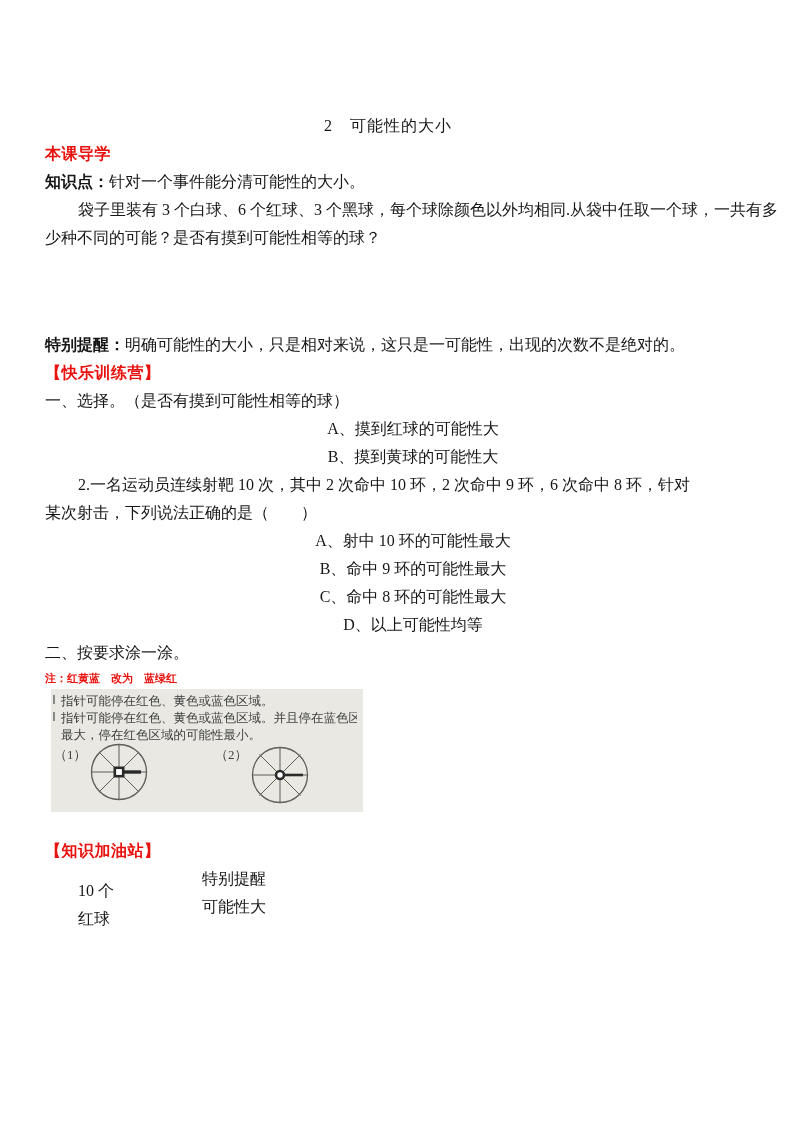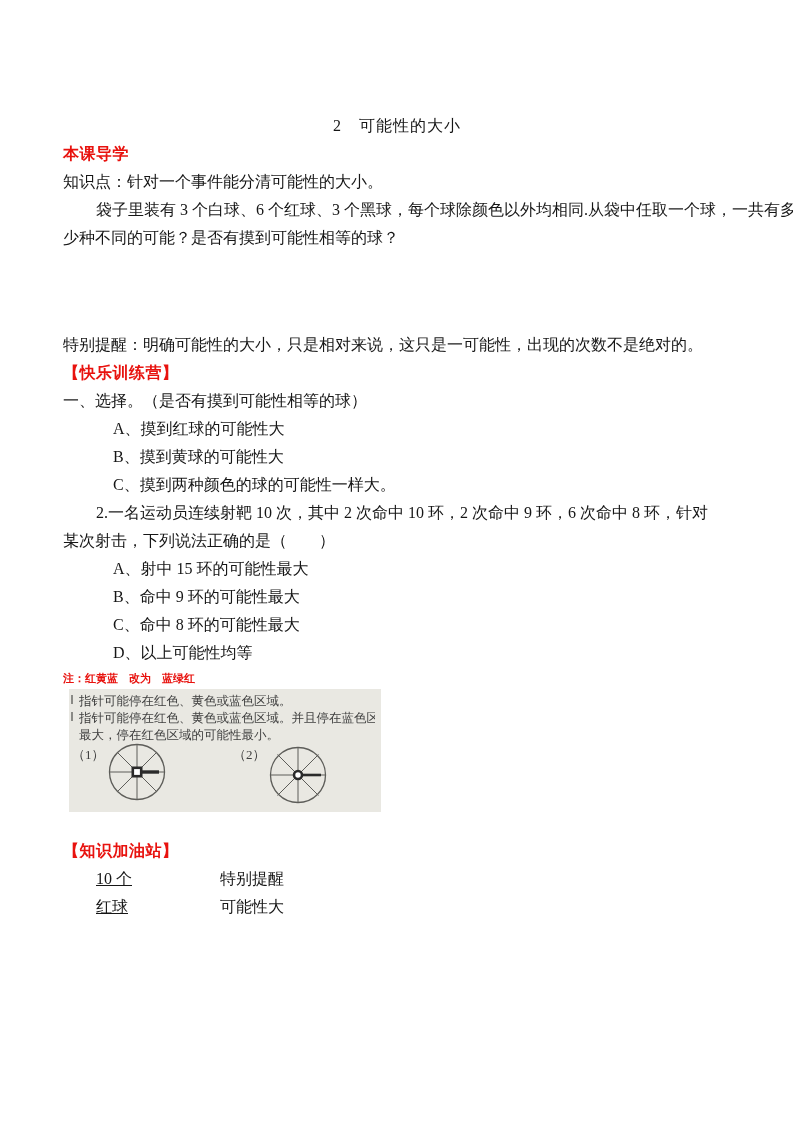--- a/index.html
+++ b/index.html
@@ -9,30 +9,30 @@
   html,body{margin:0;padding:0;background:#ffffff;}
   .page{
     position:relative;
     width:793px;height:1122px;
     background:#ffffff;
     font-family:"Liberation Serif","DejaVu Serif",serif;
     color:#161616;
     overflow:hidden;
   }
   .content{
-    padding:112px 62px 0 63px;
+    padding:112px 62px 0 45px;
     font-size:16px;
     line-height:28px;
   }
   .line{height:28px;white-space:nowrap;}
   .doc-title{text-align:center;letter-spacing:1px;}
   .h-red{color:var(--accent-red);font-weight:bold;letter-spacing:0.5px;}
-  .b{font-weight:normal;margin-top:12px;}
+  .b{font-weight:bold;margin-top:12px;}
   .indent-1{padding-left:33px;}
-  .indent-2{padding-left:50px;}
+  .indent-2{padding-left:50px;text-align:center;}
   .spacer-lg{height:79px;}
   .spacer-md{height:25px;}
   .note-red{height:22px;line-height:22px;color:var(--accent-red);font-weight:bold;font-size:11px;}
   .para{line-height:28px;}
   
   .scan-img{
     position:relative;
     width:312px;height:123px;
     background:var(--scan-bg);
     color:#3e3e3e;
@@ -40,21 +40,21 @@
     line-height:17px;
     margin-left:6px;
     box-sizing:border-box;
     padding:4px 6px 0 10px;
   }
   .scan-img .scanline{height:17px;white-space:nowrap;overflow:hidden;}
   .cut-mark{position:absolute;left:2px;width:2px;height:9px;background:#8a8a86;}
   .spinner-label{position:absolute;font-size:13px;color:#3e3e3e;}
   .spinner{position:absolute;}
   .match-row{position:relative;height:28px;}
-  .match-left{position:absolute;left:33px;top:0;text-decoration:underline;}
+  .match-left{position:absolute;left:33px;top:12px;}
   .match-right{position:absolute;left:157px;top:0;}
 </style>
 </head>
 <body>
 
 <div class="page">
   <div class="content">
 
     <div class="line doc-title">2　可能性的大小</div>
 
@@ -70,29 +70,29 @@
     <div class="spacer-lg"></div>
 
     <div class="line"><span class="b">特别提醒：</span><span>明确可能性的大小，只是相对来说，这只是一可能性，出现的次数不是绝对的。</span></div>
 
     <div class="line h-red">【快乐训练营】</div>
 
     <div class="line">一、选择。（是否有摸到可能性相等的球）</div>
 
     <div class="line indent-2">A、摸到红球的可能性大</div>
     <div class="line indent-2">B、摸到黄球的可能性大</div>
-    <div class="line indent-2">C、摸到两种颜色的球的可能性一样大。</div>
 
     <div class="line indent-1">2.一名运动员连续射靶 10 次，其中 2 次命中 10 环，2 次命中 9 环，6 次命中 8 环，针对</div>
     <div class="line">某次射击，下列说法正确的是（　　）</div>
-    <div class="line indent-2">A、射中 15 环的可能性最大</div>
+    <div class="line indent-2">A、射中 10 环的可能性最大</div>
     <div class="line indent-2">B、命中 9 环的可能性最大</div>
     <div class="line indent-2">C、命中 8 环的可能性最大</div>
     <div class="line indent-2">D、以上可能性均等</div>
 
+    <div class="line">二、按要求涂一涂。</div>
 
     <div class="note-red">注：红黄蓝　改为　蓝绿红</div>
 
     <div class="scan-img">
       <div class="cut-mark" style="top:6px;"></div>
       <div class="cut-mark" style="top:23px;"></div>
       <div class="scanline">指针可能停在红色、黄色或蓝色区域。</div>
       <div class="scanline">指针可能停在红色、黄色或蓝色区域。并且停在蓝色区域的可能性</div>
       <div class="scanline">最大，停在红色区域的可能性最小。</div>
 

